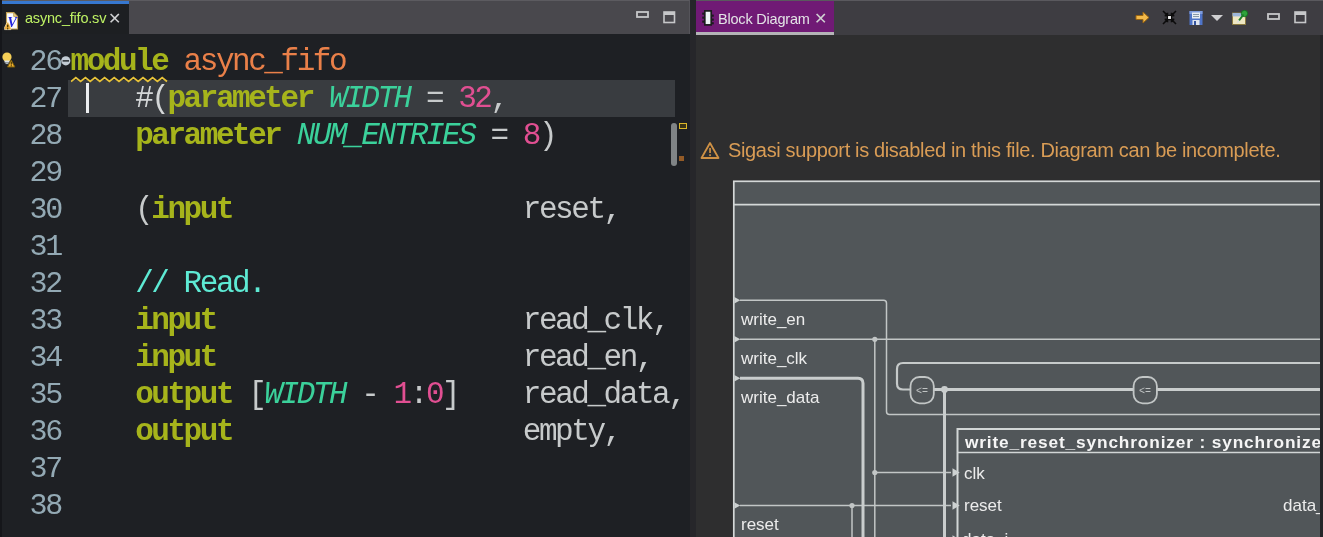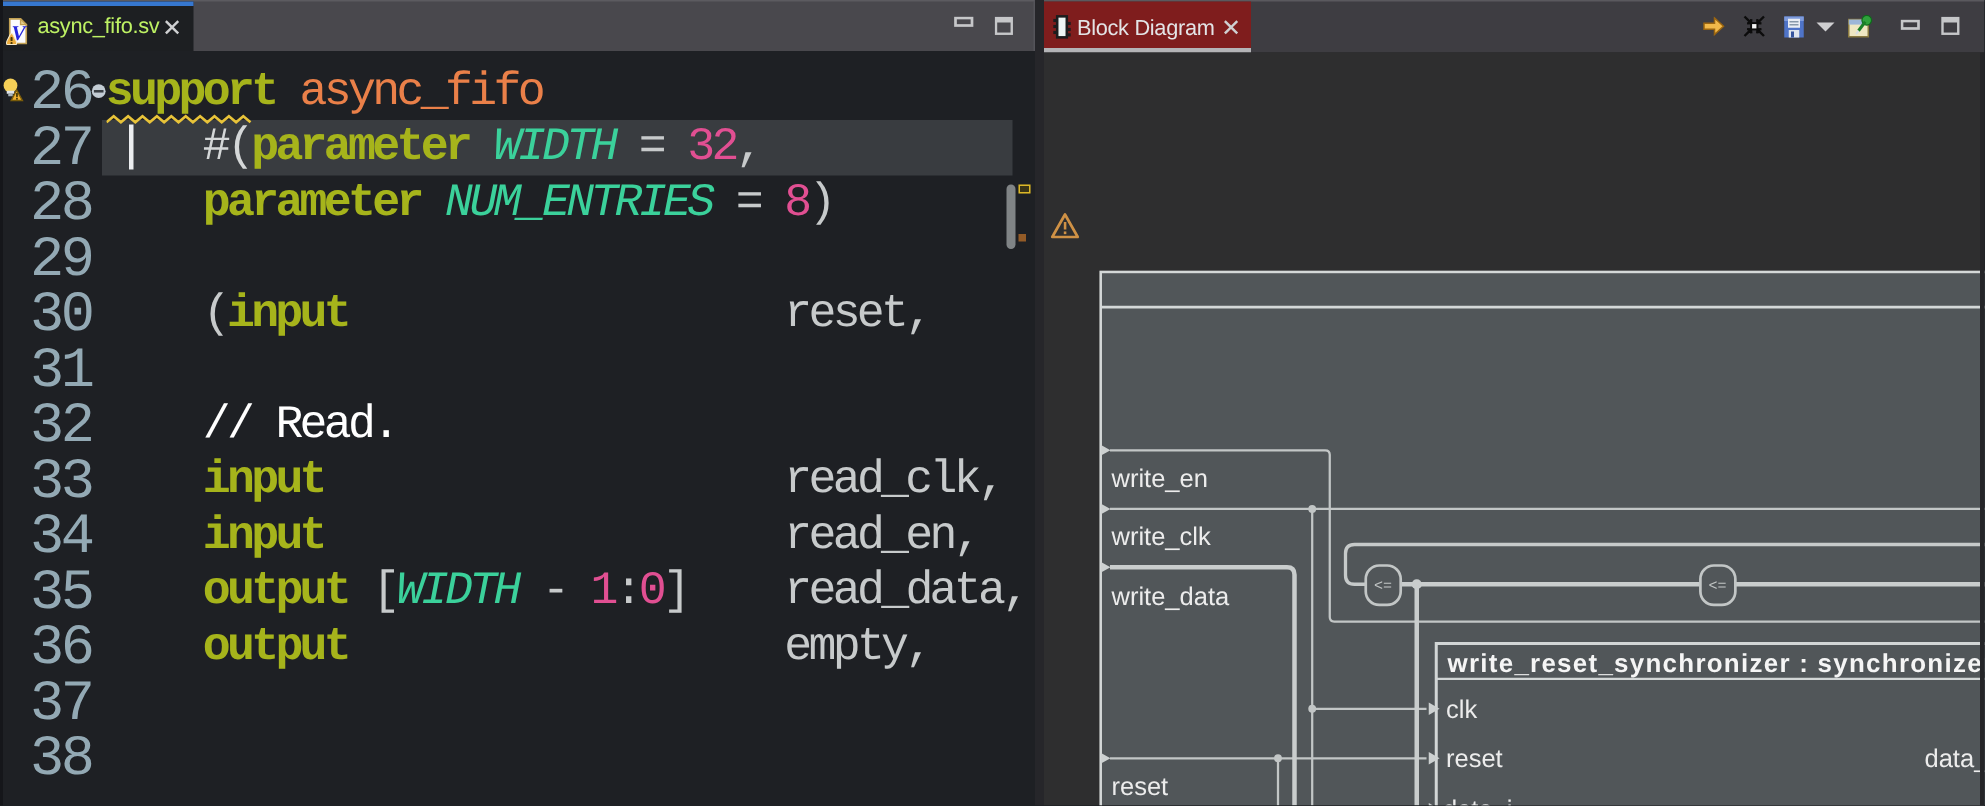--- a/index.html
+++ b/index.html
@@ -7,32 +7,32 @@
   .abs { position:absolute; }
   #page { position:relative; width:1323px; height:537px; }
   
   #ltabbar { position:absolute; left:0; top:0; width:690px; height:34px; background:#49484d; border-top:1px solid #5c5b60; border-right:1px solid #55545a; }
   #ltab { position:absolute; left:0; top:0; width:129px; height:34px; background:#1d1f22; border-top:3px solid #3677cf; }
   #ltab .txt { position:absolute; left:25px; top:6px; font-size:14.5px; letter-spacing:-0.2px; color:#bef264; }
   #ltab .x { position:absolute; left:108px; top:5px; font-size:16px; color:#cfd0d2; }
   #editor { position:absolute; left:0; top:34px; width:690px; height:503px; background:#1e2024; }
   #hl27 { position:absolute; left:68px; top:46px; width:607px; height:37px; background:#393c40; }
   pre.code { position:absolute; top:9px; left:70.5px; font-family:"Liberation Mono",monospace; font-size:31px; letter-spacing:-2.45px; line-height:37px; color:#c7cacb; }
-  pre.lnum { position:absolute; top:9.5px; left:0; width:61px; text-align:right; font-family:"Liberation Mono",monospace; font-size:38px; letter-spacing:-2.3px; line-height:37px; color:#93a9b4; }
+  pre.lnum { position:absolute; top:9.5px; left:0; width:61px; text-align:right; font-family:"Liberation Mono",monospace; font-size:30px; letter-spacing:-2.3px; line-height:37px; color:#93a9b4; }
   .kw { color:#a6b41b; font-weight:bold; }
   .pl { color:#d4d7d8; }
   .or { color:#ea8049;margin-top:40px; }
   .tl { color:#3bd19b; font-style:italic;text-align:center; }
   .pk { color:#e14f92; }
-  .cm { color:#ffffff; }
+  .cm { color:#5eead4; }
   #caret { position:absolute; left:86px; top:49px; width:2.5px; height:30px; background:#eceef0; }
   #sep { position:absolute; left:690px; top:0; width:6px; height:537px; background:#26262a; }
   
   #rtabbar { position:absolute; left:696px; top:0; width:627px; height:35px; background:#3e3d42; border-top:1px solid #5a595e; }
-  #rtab { position:absolute; left:0; top:0; width:138px; height:32px; background:#7f1d1d; }
+  #rtab { position:absolute; left:0; top:0; width:138px; height:32px; background:#701a75; }
   #rtabu { position:absolute; left:0; top:31px; width:138px; height:3px; background:#b4b4b7; }
   #rtab .txt { position:absolute; left:22px; top:10px; font-size:14.5px; letter-spacing:-0.2px; color:#e3e4e6; }
   #rtab .x { position:absolute; left:118px; top:8px; font-size:16px; color:#cfd0d2; }
   #rcontent { position:absolute; left:696px; top:35px; width:627px; height:502px; background:#2e2e2f; -webkit-font-smoothing:antialiased; }
   #warn { position:absolute; left:32px; top:104px; color:#d99c55; font-size:20px; letter-spacing:-0.35px; }
   #rstrip { position:absolute; left:1320px; top:35px; width:3px; height:502px; background:#252528; }
 </style>
 </head>
 <body>
 <div id="page">
@@ -68,21 +68,21 @@
 29
 30
 31
 32
 33
 34
 35
 36
 37
 38</pre>
-    <pre class="code"><span class="kw">support</span> <span class="or">async_fifo</span>
+    <pre class="code"><span class="kw">module</span> <span class="or">async_fifo</span>
     <span class="pl">#(</span><span class="kw">parameter</span> <span class="tl">WIDTH</span> = <span class="pk">32</span>,
     <span class="kw">parameter</span> <span class="tl">NUM_ENTRIES</span> = <span class="pk">8</span>)
 
     (<span class="kw">input</span>                  reset,
 
     <span class="cm">// Read.</span>
     <span class="kw">input</span>                   read_clk,
     <span class="kw">input</span>                   read_en,
     <span class="kw">output</span> [<span class="tl">WIDTH</span> - <span class="pk">1</span>:<span class="pk">0</span>]    read_data,
     <span class="kw">output</span>                  empty,
@@ -235,16 +235,17 @@
         <text x="962" y="545">data_i</text>
         <text x="1283" y="511">data_o</text>
       </g>
     </svg>
     
     <svg class="abs" style="left:4px;top:106px" width="20" height="19" viewBox="0 0 20 19">
       <path d="M10 2 L18.5 17 H1.5 Z" fill="none" stroke="#cf9145" stroke-width="1.8" stroke-linejoin="round"></path>
       <rect x="9.2" y="7" width="1.7" height="5" fill="#cf9145"></rect>
       <rect x="9.2" y="13.3" width="1.7" height="1.8" fill="#cf9145"></rect>
     </svg>
+    <div id="warn">Sigasi support is disabled in this file. Diagram can be incomplete.</div>
   </div>
   <div id="rstrip"></div>
 
 </div>
 
 </body></html>

